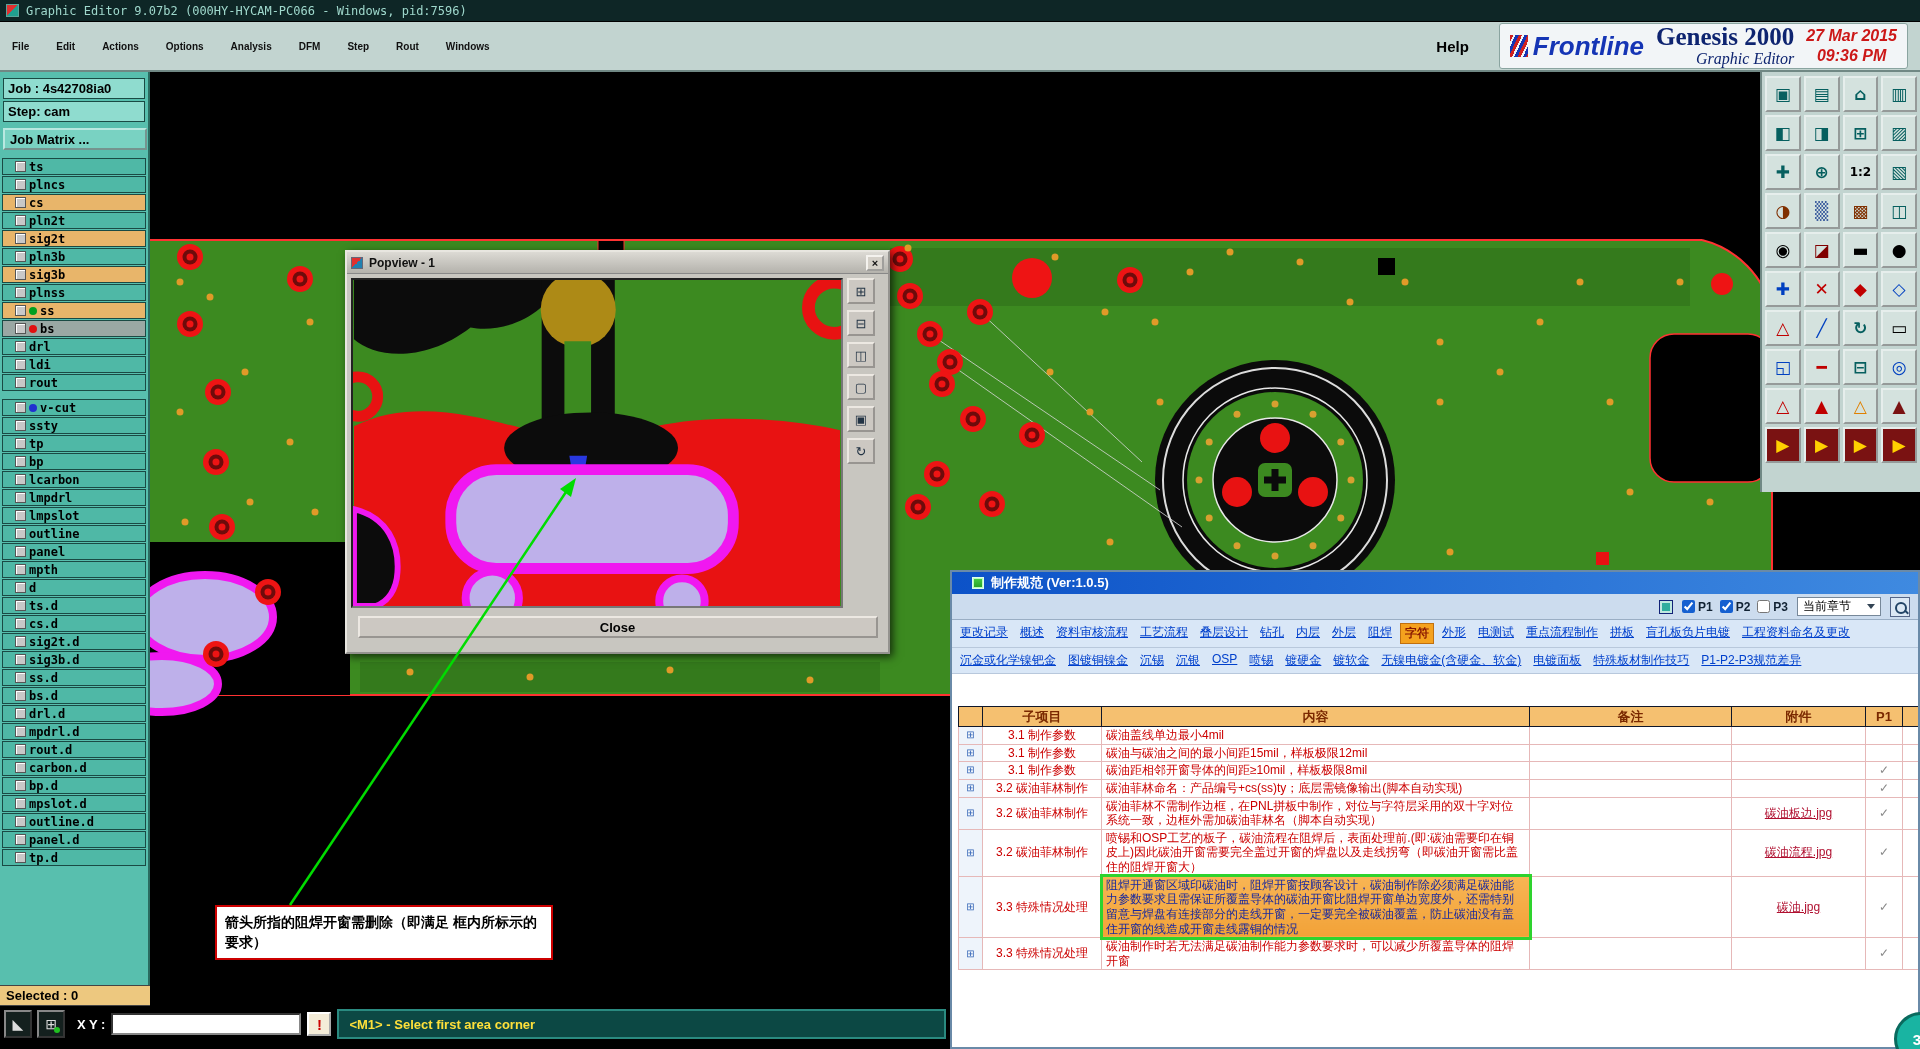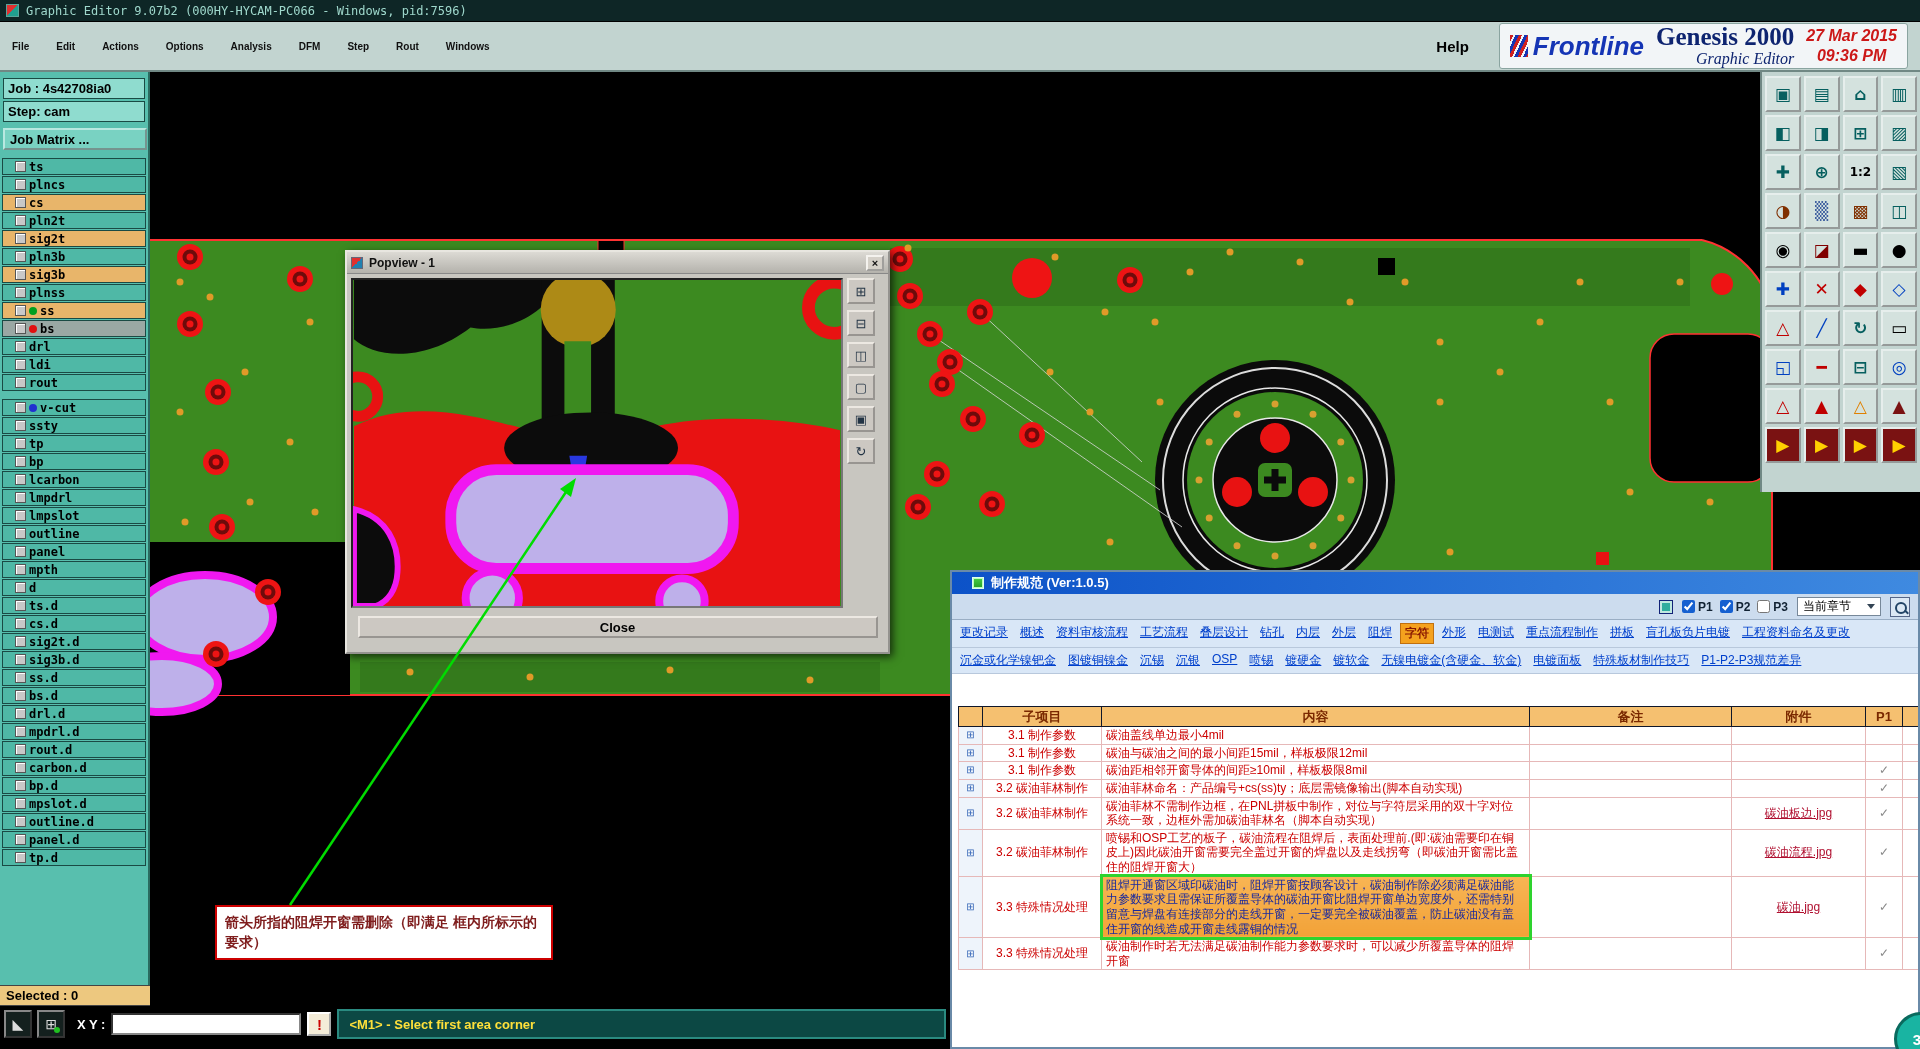--- a/index.html
+++ b/index.html
@@ -36,21 +36,21 @@
   .layer-row.gap{margin-bottom:8px}
   .layer-btn{width:11px;height:11px;background:#c8c8c8;border:1px solid #555;box-shadow:inset 1px 1px 0 #fff;flex:0 0 auto}
   .layer-dot{width:8px;height:8px;border-radius:50%;flex:0 0 auto}
   .selected-bar{position:absolute;left:0;top:985px;width:150px;height:21px;background:#edc87f;border-top:1px solid #444;border-bottom:1px solid #444;
     font-weight:bold;font-size:13px;padding:2px 6px;z-index:16}
 
   
   .canvas{position:absolute;left:150px;top:72px;width:1770px;height:934px;background:#000}
   .pcb-svg{position:absolute;left:0;top:0}
   .arrow-svg{position:absolute;left:0;top:0;z-index:45;pointer-events:none}
-  .annotation{position:absolute;left:65px;top:833px;width:338px;min-height:52px;background:#fff;border:2px solid #cc0000;color:#7f1d1d;
+  .annotation{position:absolute;left:65px;top:833px;width:338px;min-height:52px;background:#fff;border:2px solid #cc0000;color:#000000;
     font-weight:bold;font-size:14px;padding:5px 8px;z-index:40;line-height:1.45}
 
   
   .popview{position:absolute;left:195px;top:178px;width:545px;height:404px;background:#c8c6c0;border:2px outset #e8e6e0;
     box-shadow:3px 3px 8px rgba(0,0,0,.65);z-index:20}
   .popview-titlebar{height:22px;background:linear-gradient(#dcdad4,#b4b2ac);display:flex;align-items:center;padding:0 4px;gap:6px;border-bottom:1px solid #888}
   .pv-icon{width:12px;height:12px;background:linear-gradient(135deg,#e03030 50%,#2080b0 50%);border:1px solid #667}
   .popview-title{font-weight:bold;font-size:12px;flex:1;color:#111}
   .pv-x{width:18px;height:16px;background:#d4d0c8;border:2px outset #f4f2ee;font-size:11px;font-weight:bold;display:flex;align-items:center;justify-content:center;color:#111}
   .popview-body{display:flex;padding:4px;gap:4px}

